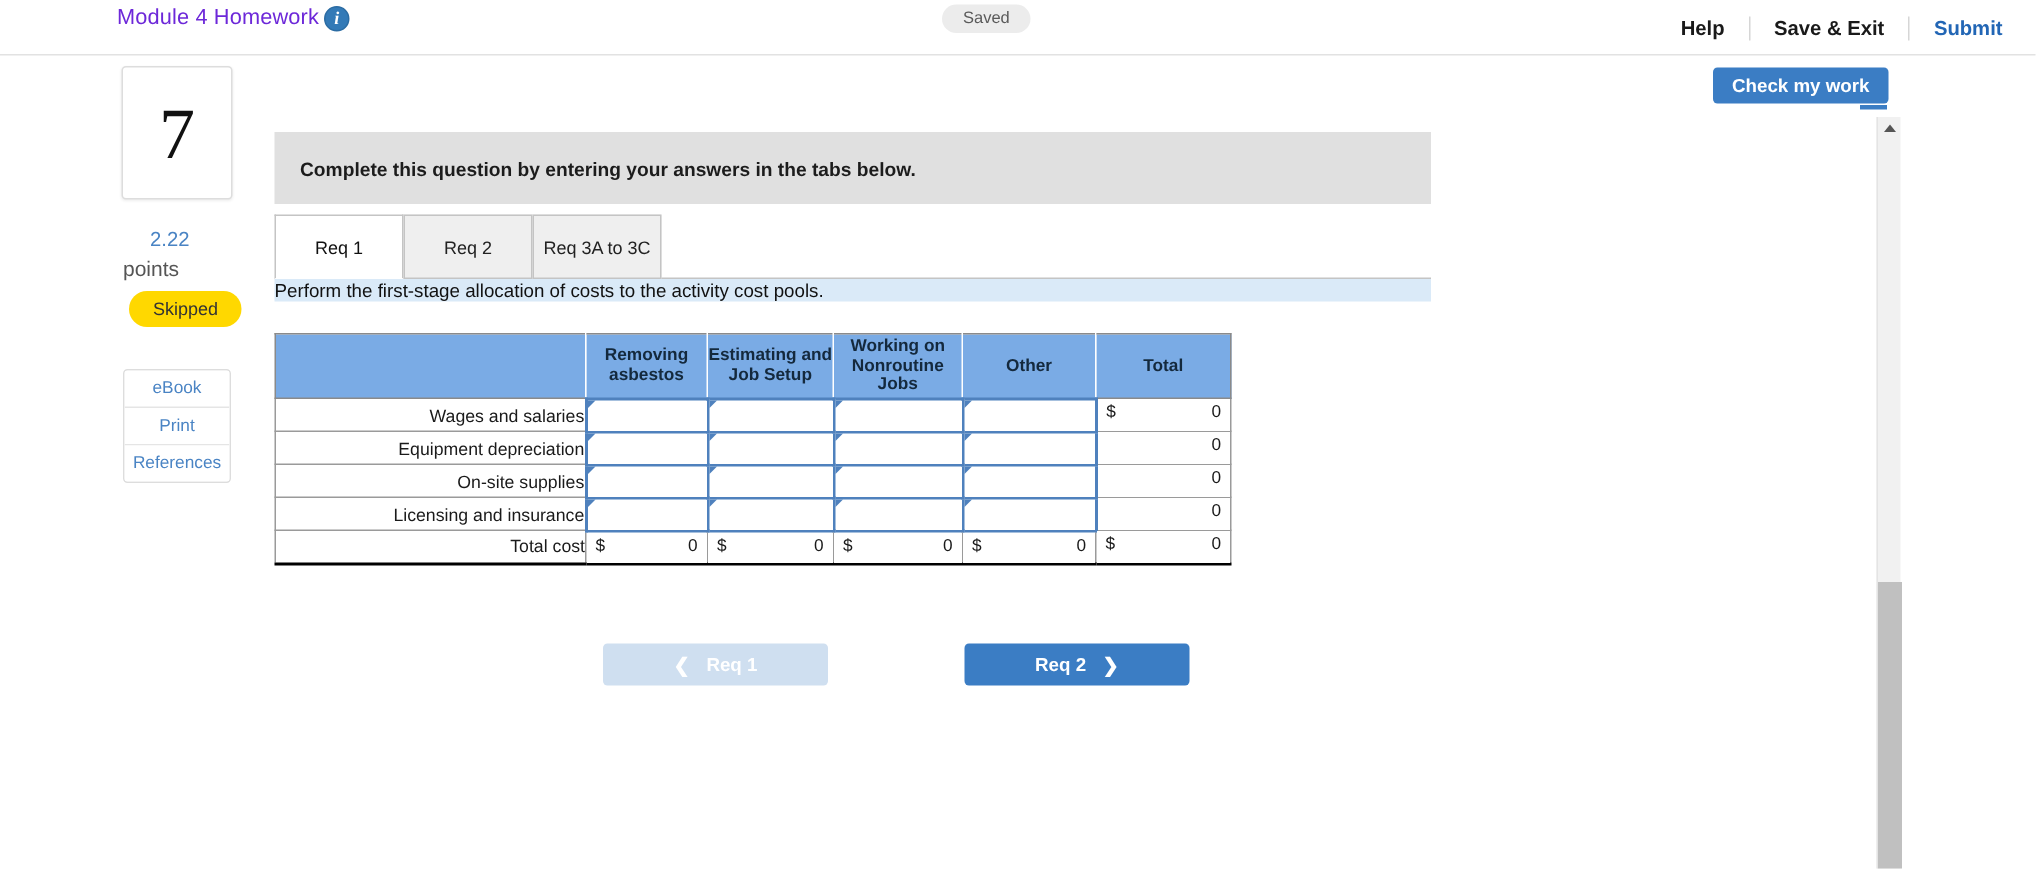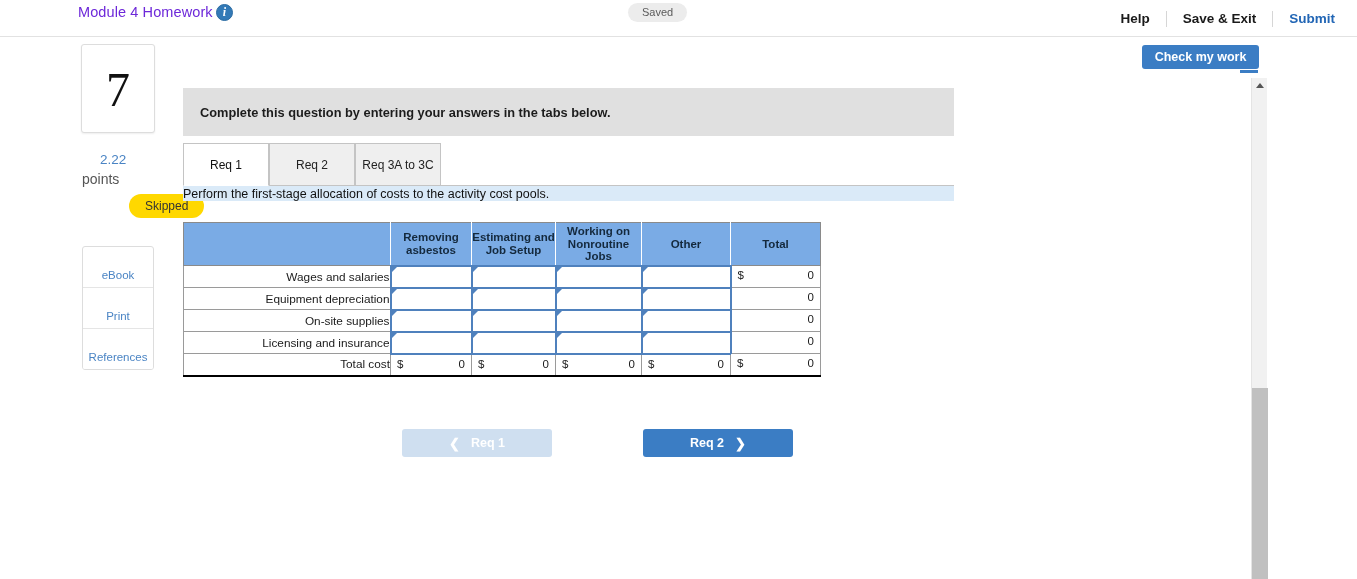--- a/index.html
+++ b/index.html
@@ -76,36 +76,35 @@
   }
   .pts-lbl {
     position: absolute; left: 82px; top: 171px;
     font-size: 14px; color: #555555;
   }
   .skipped-badge {
     position: absolute; left: 86px; top: 194px;
     background: #ffd800; color: #333333;
     font-size: 12px; padding: 5px 16px;
     border-radius: 13px;
-    margin-left: 43px;
   }
   .rail-btns {
     position: absolute; left: 82px; top: 246px;
     width: 72px;
     border: 1px solid #dddddd;
     border-radius: 3px; overflow: hidden;
     background: #ffffff;
   }
   .rail-btn {
     display: block; width: 100%;
     text-align: center;
     font-size: 11.5px; color: #4a84c4;
     padding: 6px 2px;
     border-bottom: 1px solid #e5e5e5;
-    cursor: pointer; background: #ffffff; margin-top: 16px;
+    cursor: pointer; background: #ffffff;
   }
   .rail-btn:last-child { border-bottom: none; }
 
   
   .check-btn {
     position: absolute; left: 1142px; top: 45px;
     width: 117px; height: 24px;
     background: #3b7dc4; color: #ffffff;
     font-size: 12.5px; font-weight: bold;
     border: none; border-radius: 3px;

